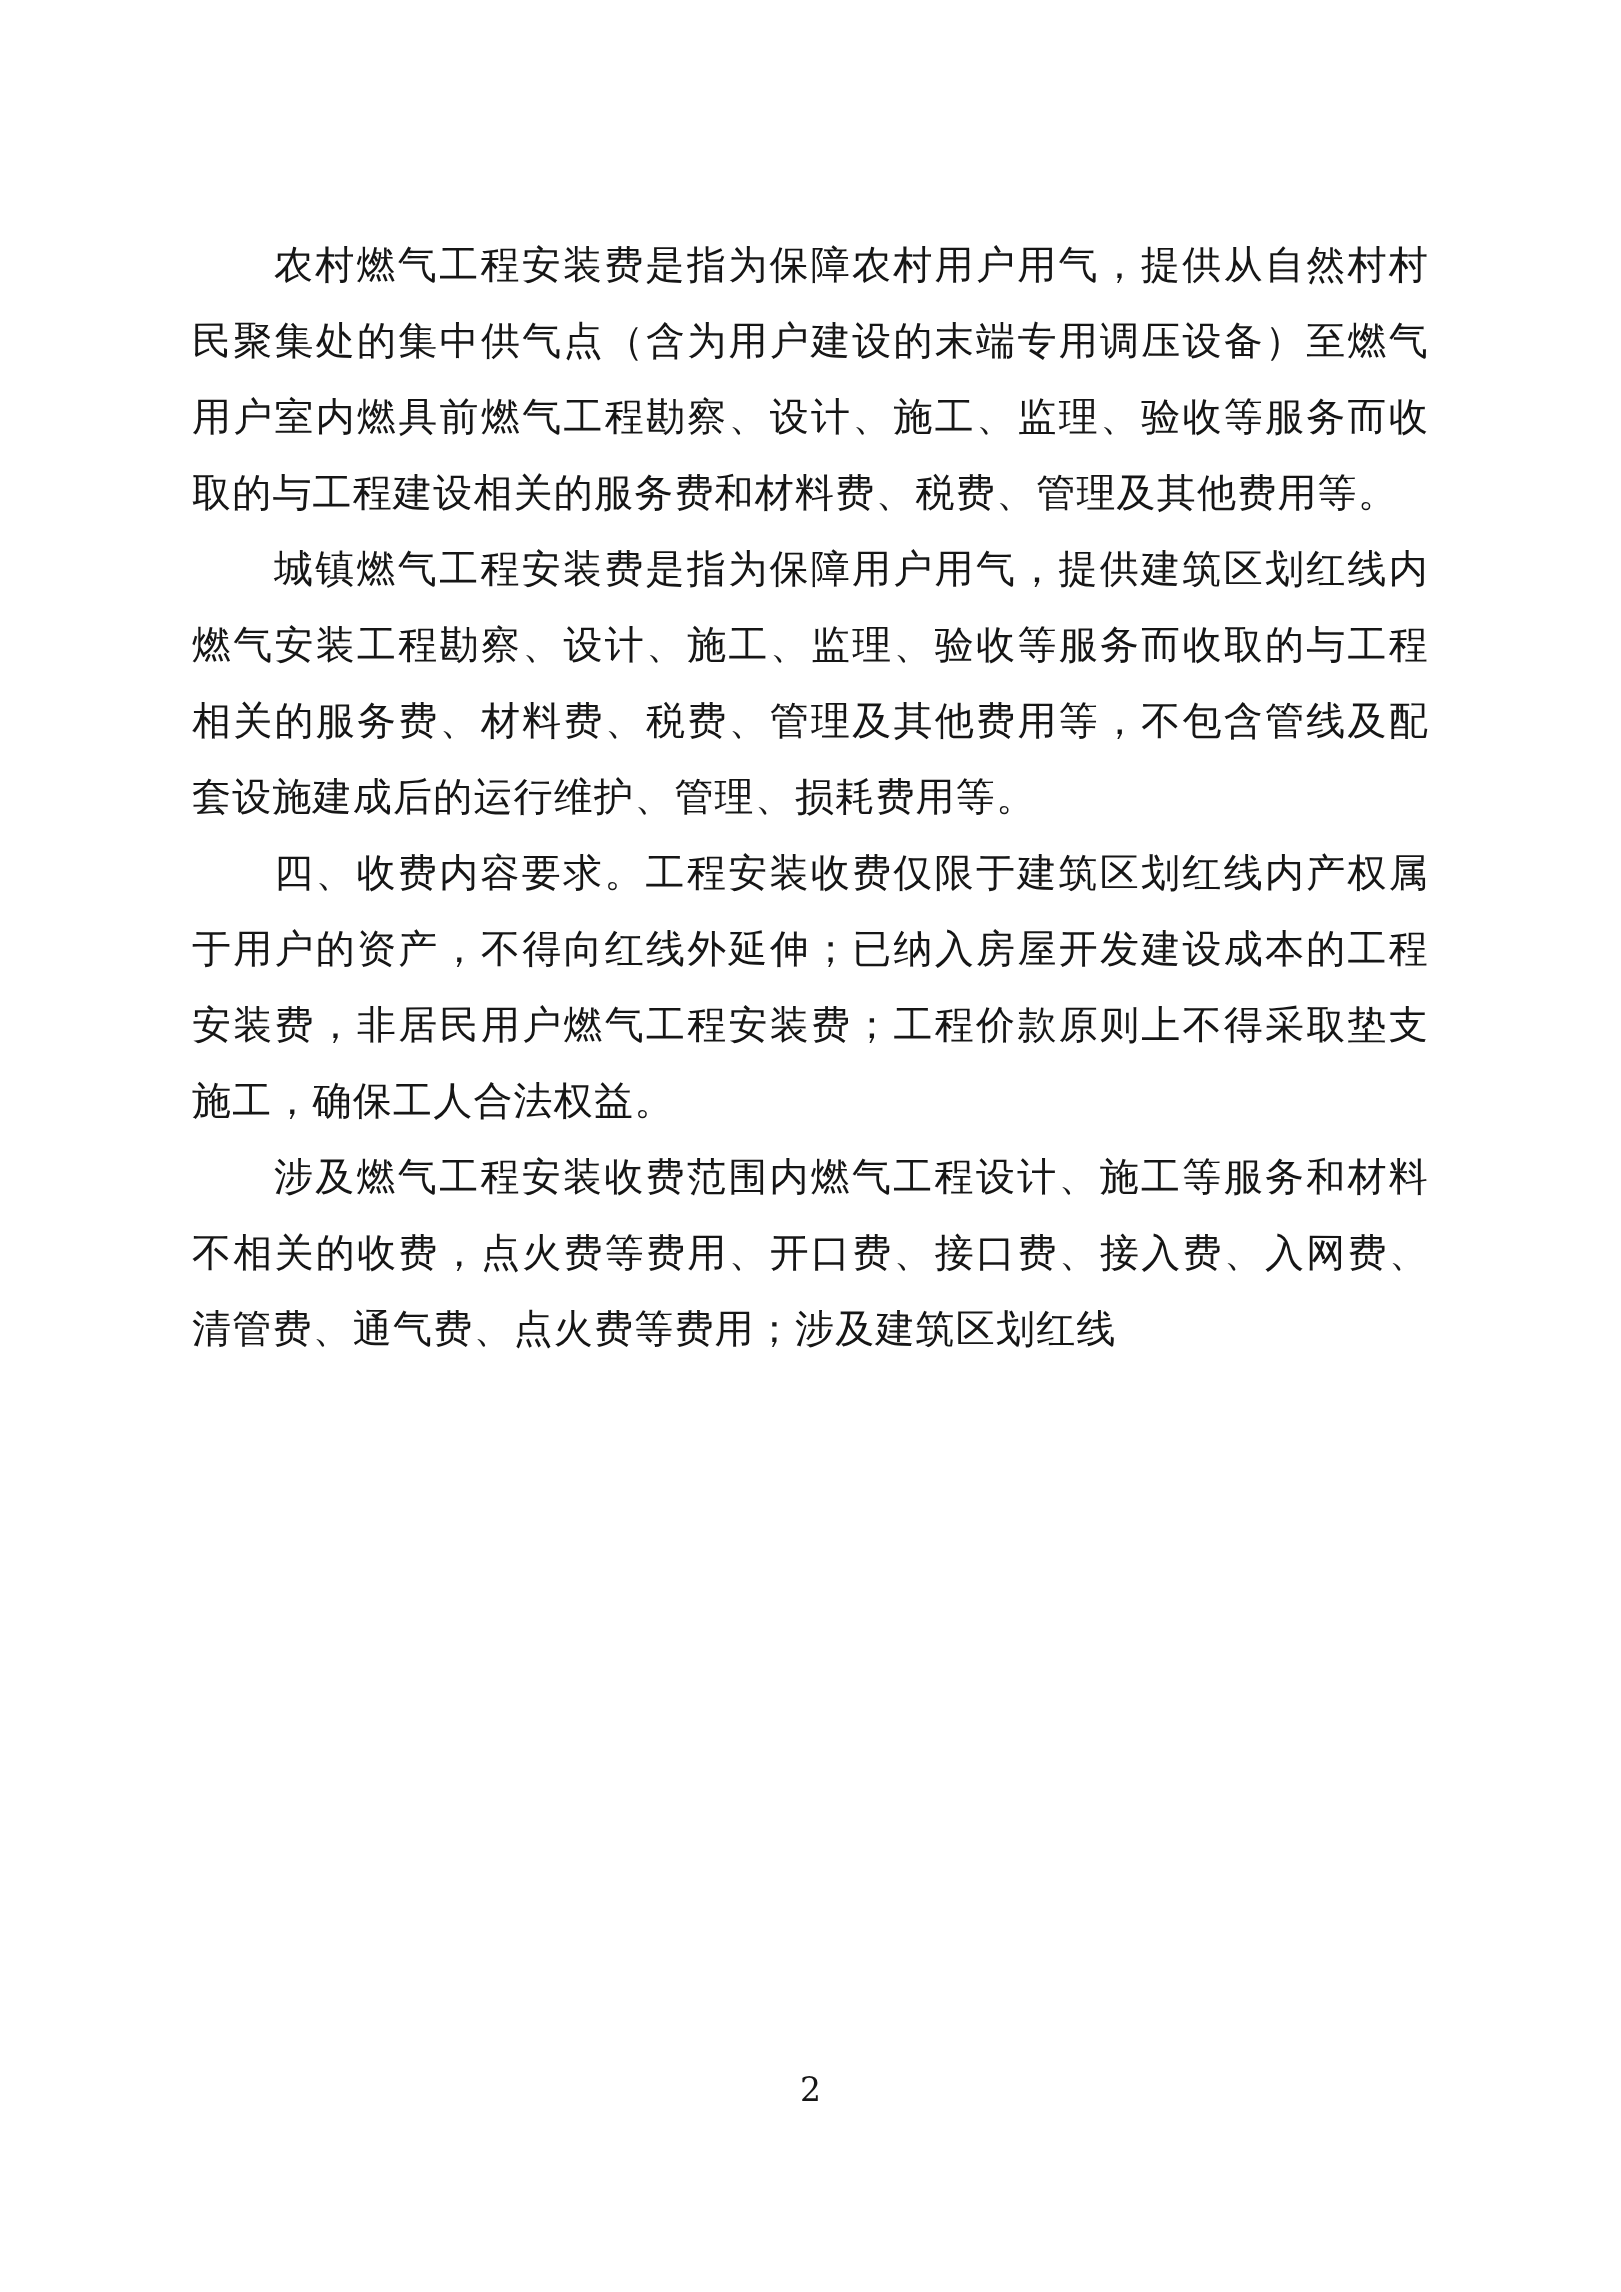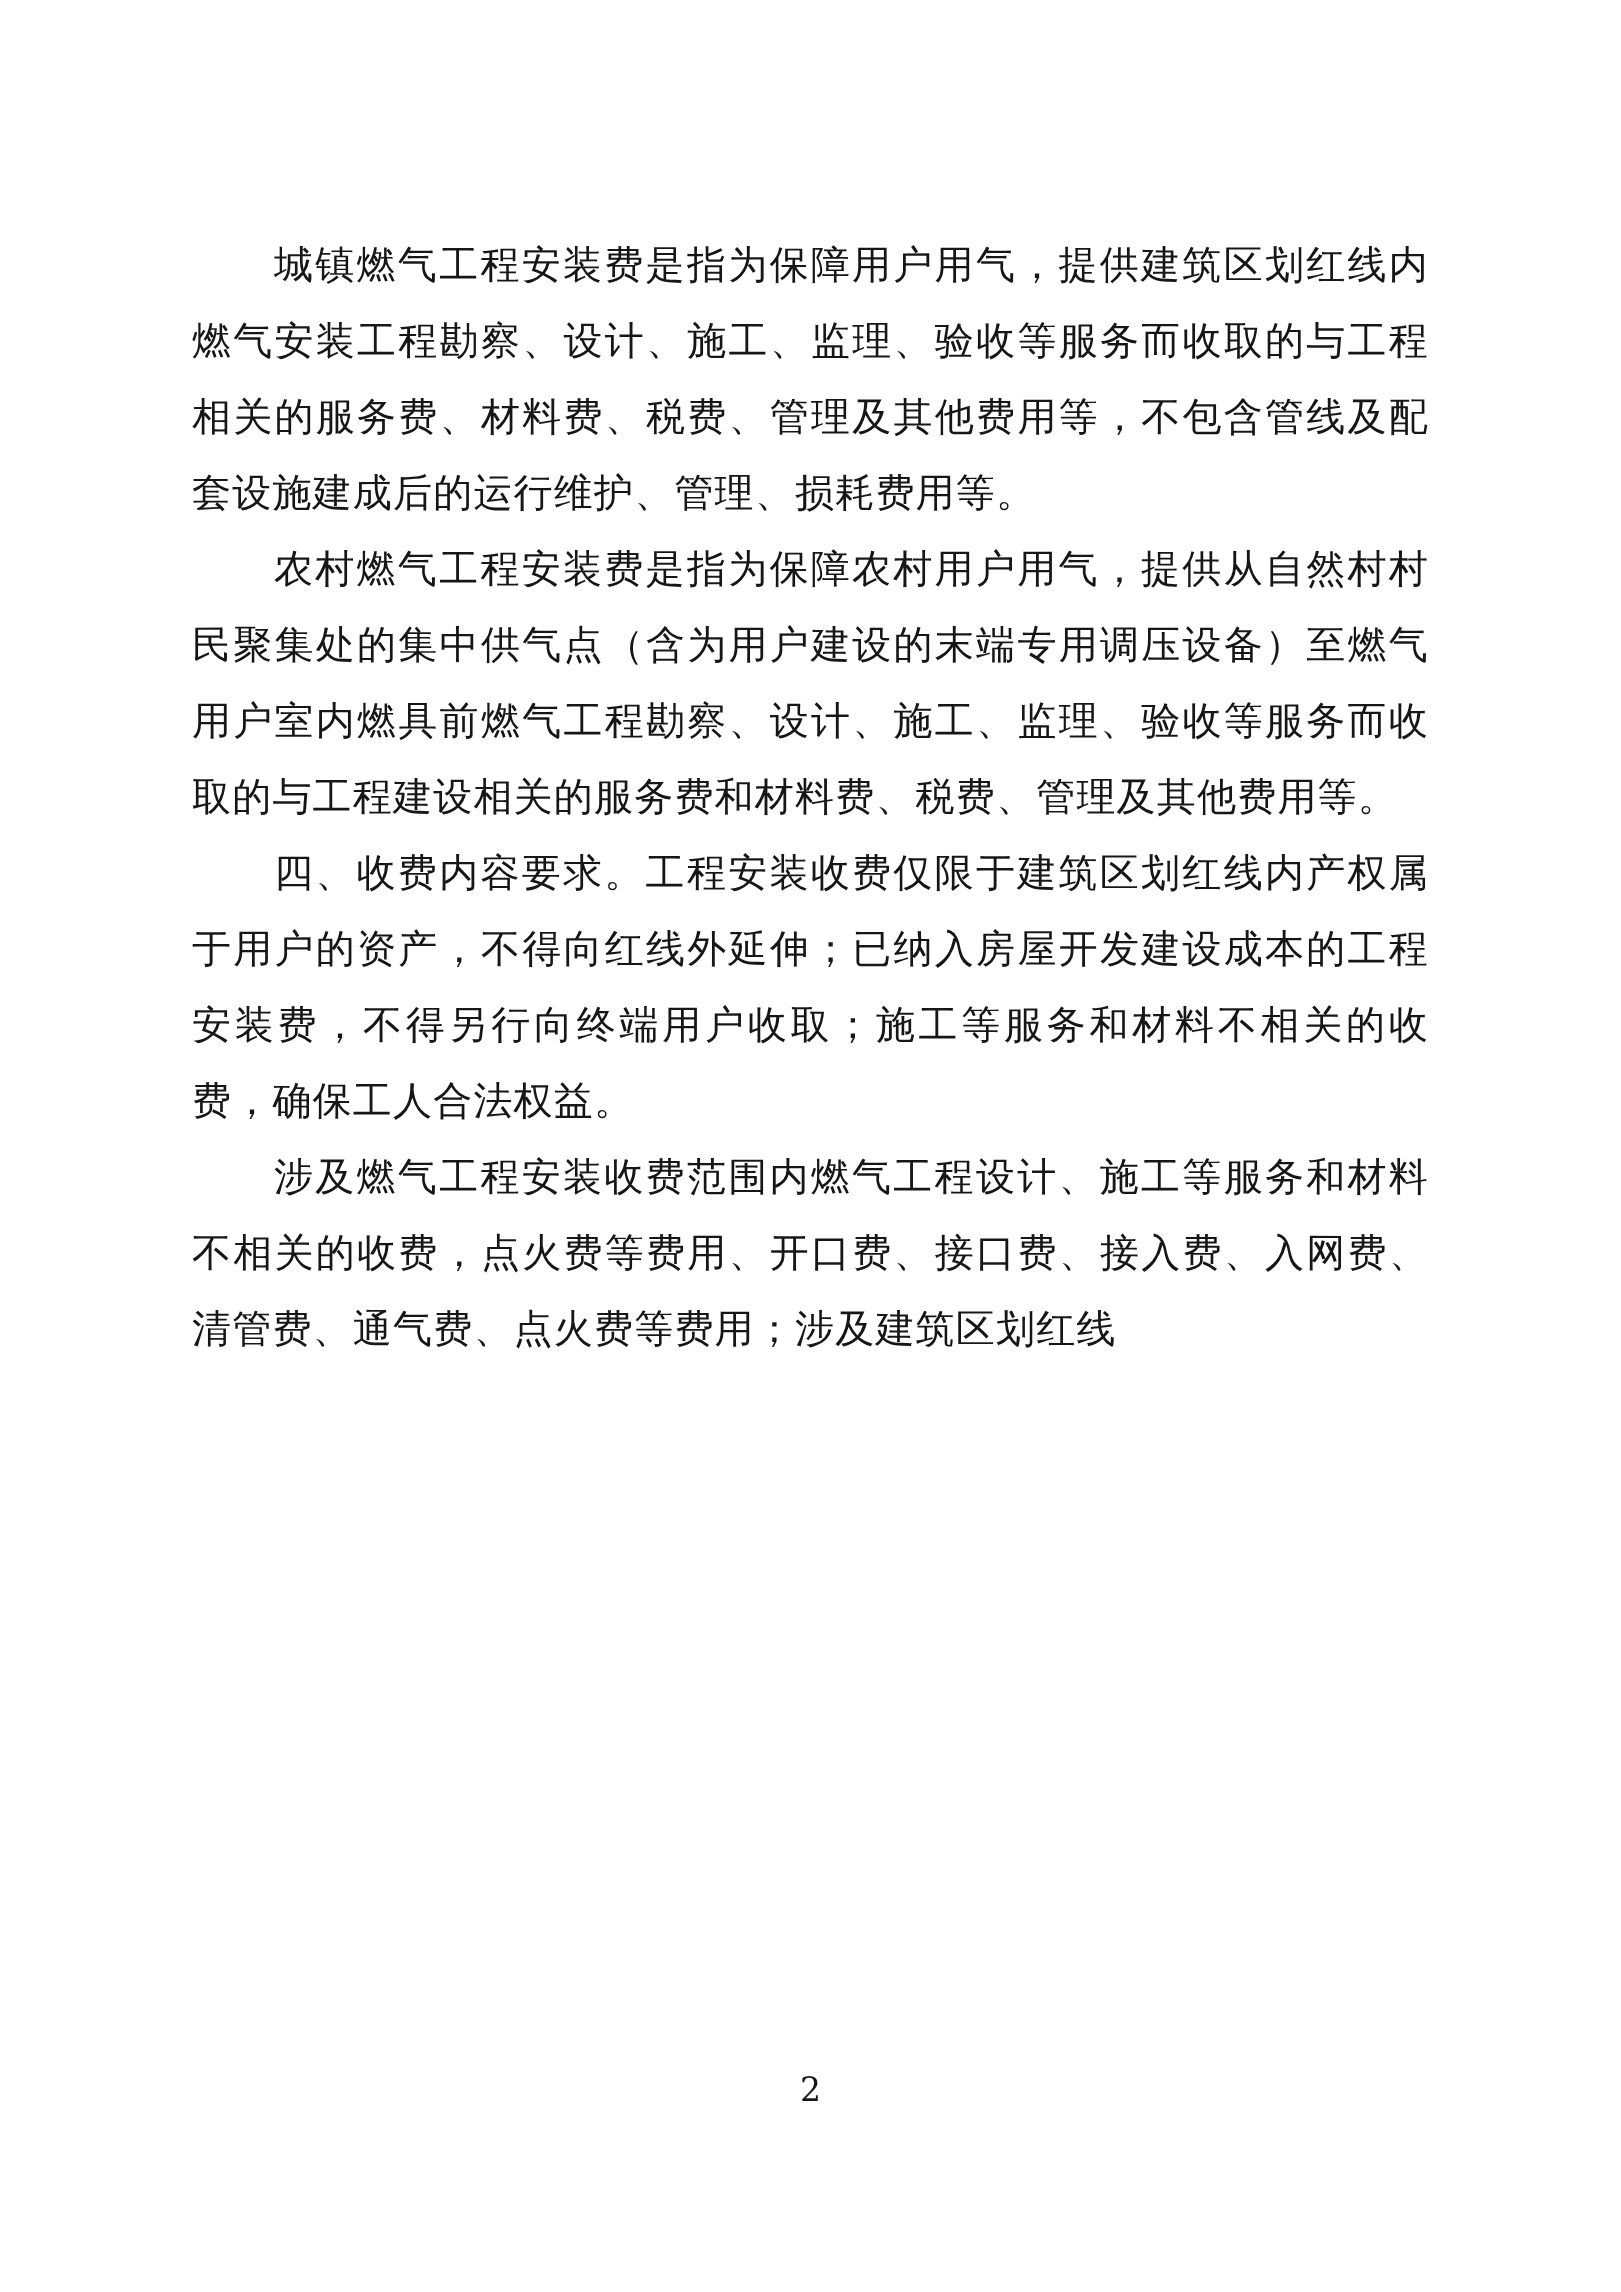--- a/index.html
+++ b/index.html
@@ -48,20 +48,20 @@
     font-size: 33px;
     font-family: "DejaVu Serif", serif;
     color: #161616;
   }
 </style>
 </head>
 <body>
 
 <div class="page">
   <div class="content">
+    <p class="para">农村燃气工程安装费是指为保障农村用户用气，提供从自然村村民聚集处的集中供气点（含为用户建设的末端专用调压设备）至燃气用户室内燃具前燃气工程勘察、设计、施工、监理、验收等服务而收取的与工程建设相关的服务费和材料费、税费、管理及其他费用等。</p>
     <p class="para">城镇燃气工程安装费是指为保障用户用气，提供建筑区划红线内燃气安装工程勘察、设计、施工、监理、验收等服务而收取的与工程相关的服务费、材料费、税费、管理及其他费用等，不包含管线及配套设施建成后的运行维护、管理、损耗费用等。</p>
-    <p class="para">农村燃气工程安装费是指为保障农村用户用气，提供从自然村村民聚集处的集中供气点（含为用户建设的末端专用调压设备）至燃气用户室内燃具前燃气工程勘察、设计、施工、监理、验收等服务而收取的与工程建设相关的服务费和材料费、税费、管理及其他费用等。</p>
-    <p class="para">四、收费内容要求。工程安装收费仅限于建筑区划红线内产权属于用户的资产，不得向红线外延伸；已纳入房屋开发建设成本的工程安装费，不得另行向终端用户收取；施工等服务和材料不相关的收费，确保工人合法权益。</p>
+    <p class="para">四、收费内容要求。工程安装收费仅限于建筑区划红线内产权属于用户的资产，不得向红线外延伸；已纳入房屋开发建设成本的工程安装费，非居民用户燃气工程安装费；工程价款原则上不得采取垫支施工，确保工人合法权益。</p>
     <p class="para">涉及燃气工程安装收费范围内燃气工程设计、施工等服务和材料不相关的收费，点火费等费用、开口费、接口费、接入费、入网费、清管费、通气费、点火费等费用；涉及建筑区划红线</p>
   </div>
   <div class="page-number">2</div>
 </div>
 
 
 </body></html>

